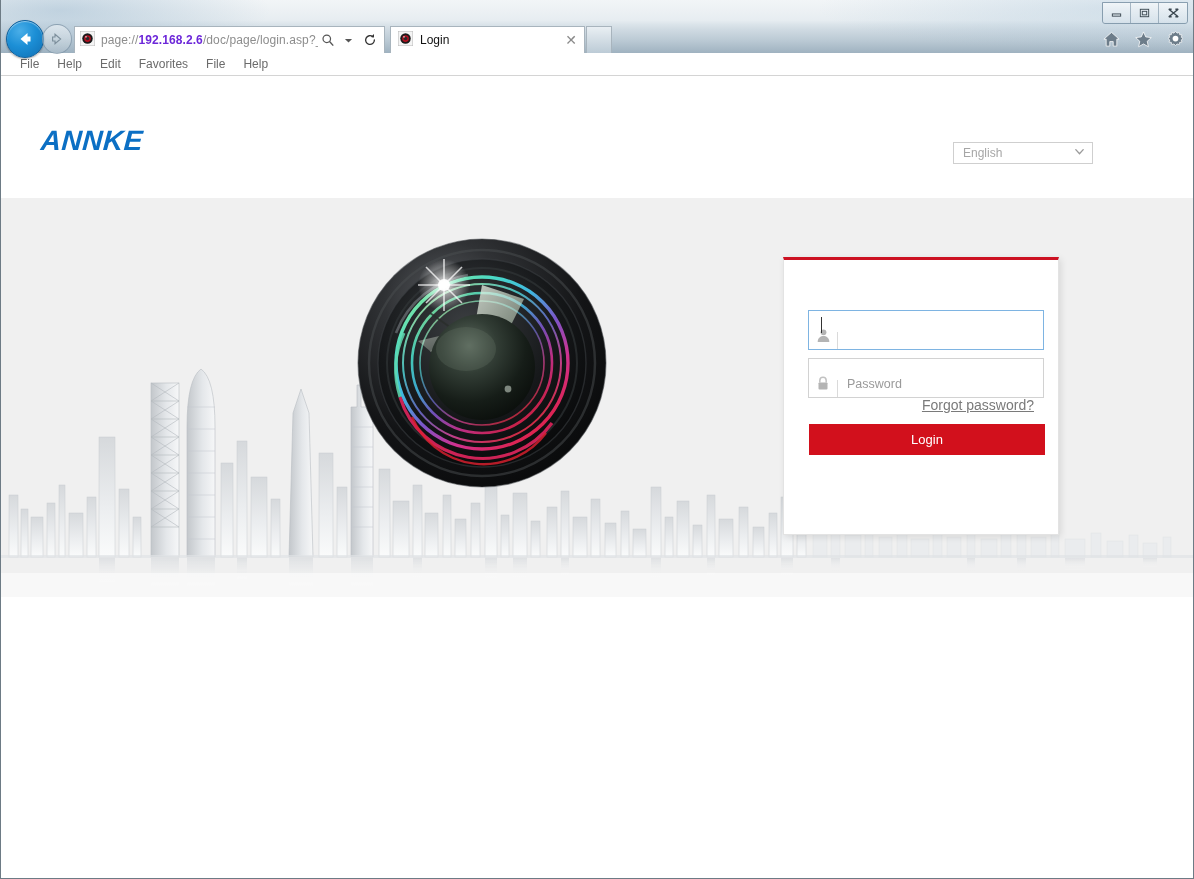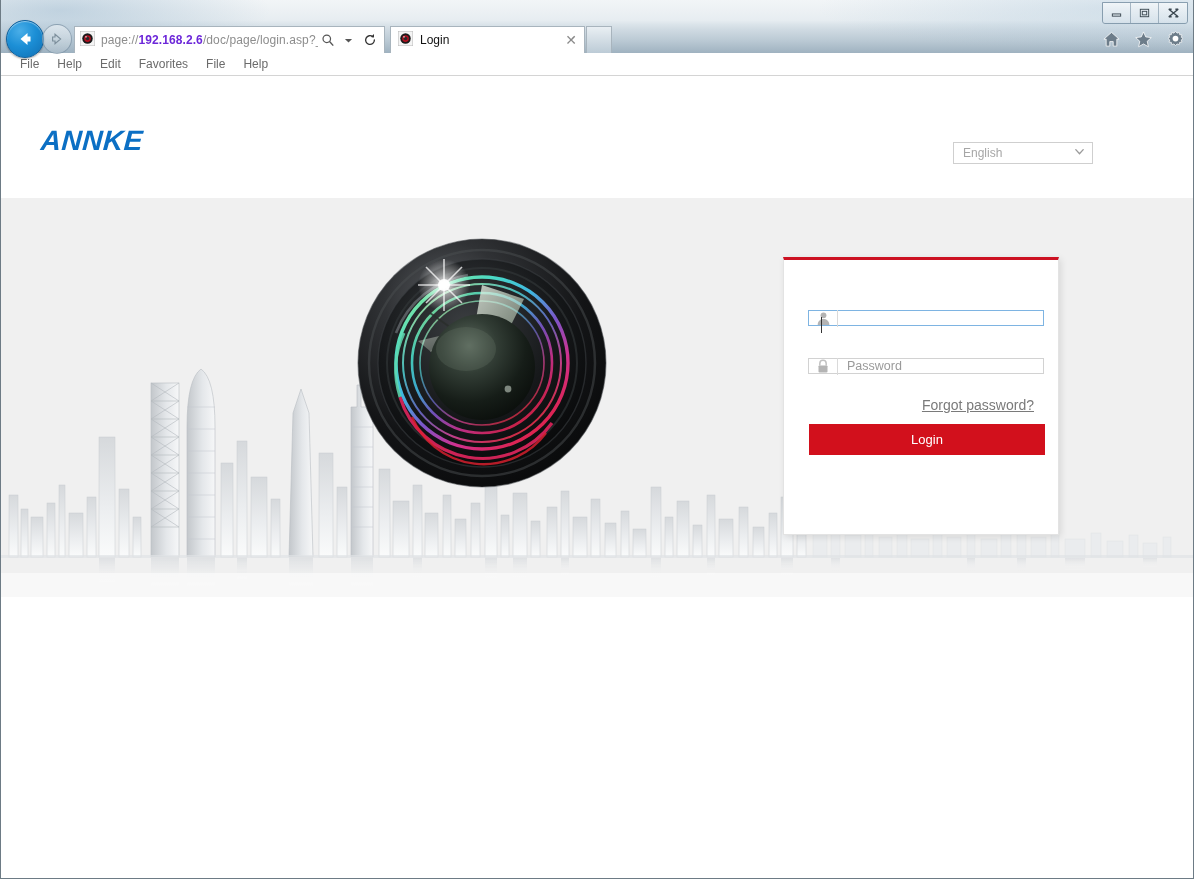--- a/index.html
+++ b/index.html
@@ -196,24 +196,24 @@
   .login-card {
     position: absolute; right: 134px; top: 59px;
     width: 276px; height: 278px;
     background: #ffffff;
     border: 1px solid #e3e3e3;
     border-top: 3px solid #cc1122;
     box-shadow: 2px 2px 7px rgba(0,0,0,.10);
   }
   .field {
     position: absolute; left: 24px;
-    width: 236px; height: 16px;
+    width: 236px; height: 40px;
     background: #ffffff;
     border: 1px solid #d2d2d2;
-    display: flex; align-items: center;
+    display: flex; align-items: flex-end;
   }
   .field.username { top: 50px; border: 1px solid #7eb4e2; }
   .field.password { top: 98px; }
   .field-icon {
     flex: 0 0 auto; width: 28px; height: 28px;
     display: flex; align-items: center; justify-content: center;
   }
   .field-sep { flex: 0 0 auto; width: 1px; height: 17px; background: #dadada; }
   .field-input {
     flex: 1 1 auto; border: none; outline: none;

